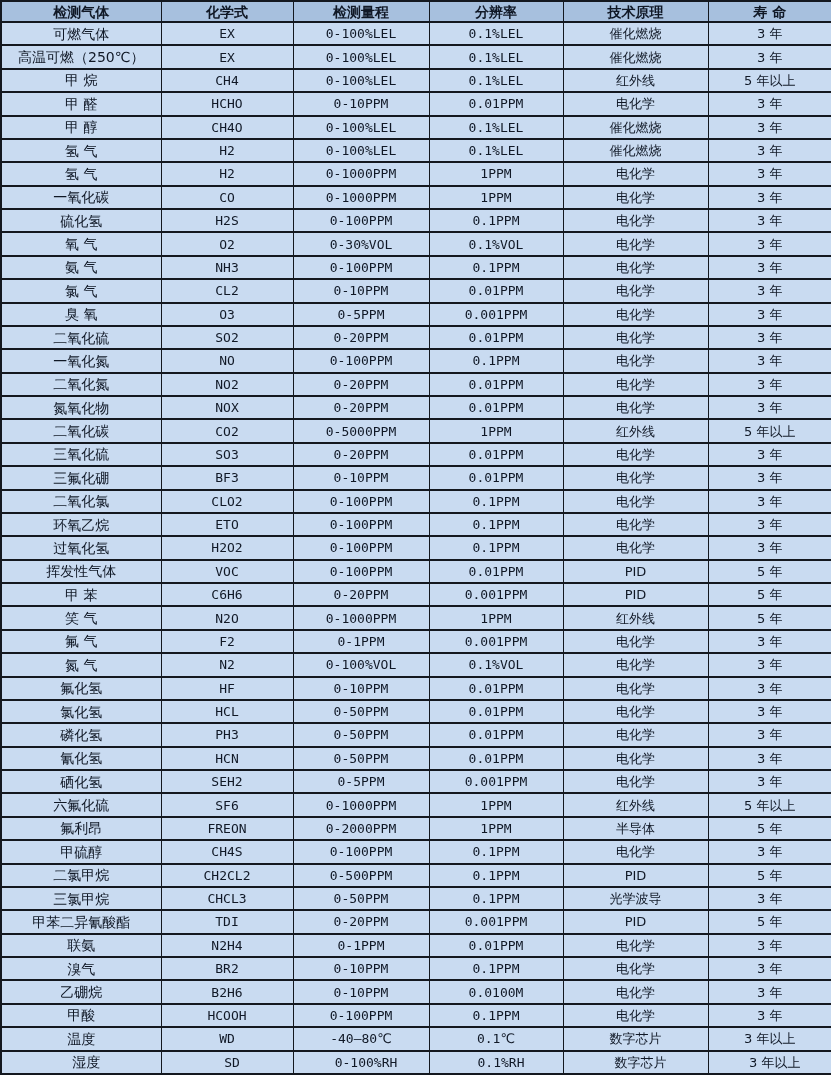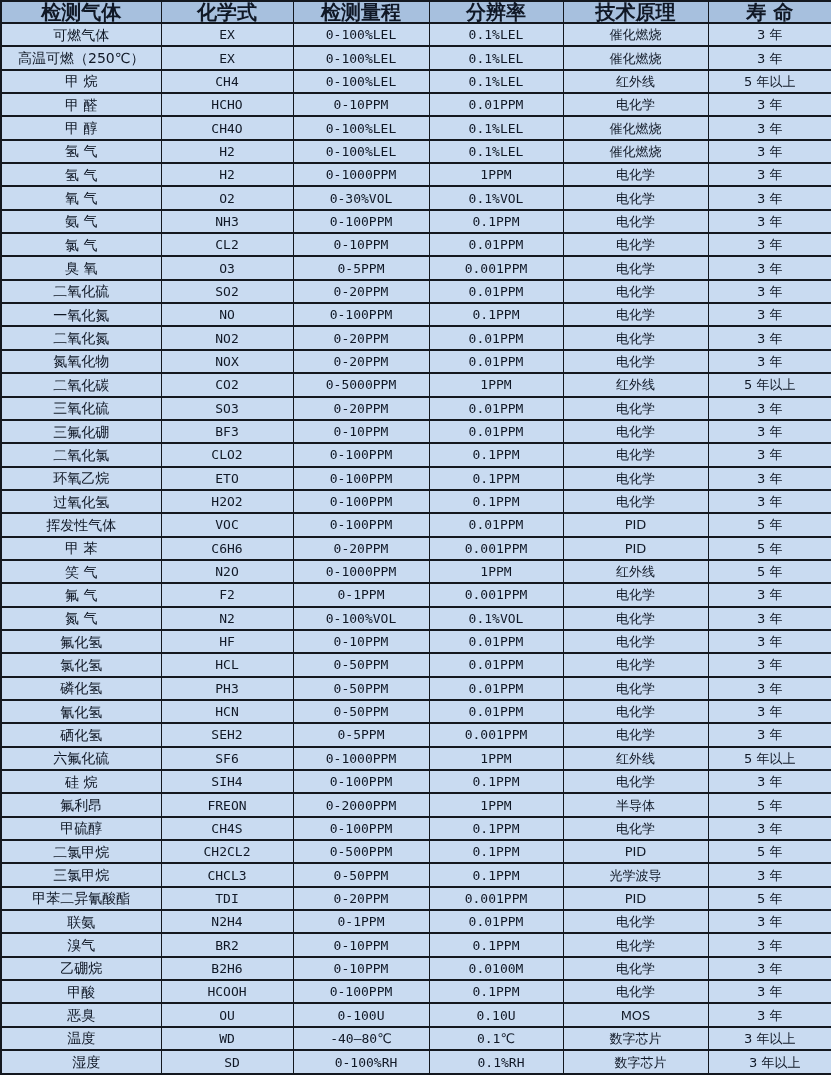--- a/index.html
+++ b/index.html
@@ -32,21 +32,21 @@
     overflow:hidden;
     height:19px;
     background:var(--row-bg);
     font-size:13px;
     line-height:1;
   }
   tbody tr:last-child td{border-bottom:2px solid var(--border);padding-left:12px;}
   thead th{
     background:var(--header-bg);
     font-weight:bold;
-    font-size:20px;
+    font-size:14px;
     font-family:"DejaVu Sans","Liberation Sans",sans-serif;
   }
   td.col-0{font-size:14px;font-family:"DejaVu Sans","Liberation Sans",sans-serif;}
   td.col-4,td.col-5{font-size:13px;font-family:"DejaVu Sans","Liberation Sans",sans-serif;}
 </style>
 </head>
 <body>
 
 <table>
   <colgroup>
@@ -118,20 +118,36 @@
       </tr>
       <tr>
         <td class="col-0">氢 气</td>
         <td class="col-1">H2</td>
         <td class="col-2">0-1000PPM</td>
         <td class="col-3">1PPM</td>
         <td class="col-4">电化学</td>
         <td class="col-5">3 年</td>
       </tr>
       <tr>
+        <td class="col-0">一氧化碳</td>
+        <td class="col-1">CO</td>
+        <td class="col-2">0-1000PPM</td>
+        <td class="col-3">1PPM</td>
+        <td class="col-4">电化学</td>
+        <td class="col-5">3 年</td>
+      </tr>
+      <tr>
+        <td class="col-0">硫化氢</td>
+        <td class="col-1">H2S</td>
+        <td class="col-2">0-100PPM</td>
+        <td class="col-3">0.1PPM</td>
+        <td class="col-4">电化学</td>
+        <td class="col-5">3 年</td>
+      </tr>
+      <tr>
         <td class="col-0">氧 气</td>
         <td class="col-1">O2</td>
         <td class="col-2">0-30%VOL</td>
         <td class="col-3">0.1%VOL</td>
         <td class="col-4">电化学</td>
         <td class="col-5">3 年</td>
       </tr>
       <tr>
         <td class="col-0">氨 气</td>
         <td class="col-1">NH3</td>
@@ -318,28 +334,20 @@
       </tr>
       <tr>
         <td class="col-0">六氟化硫</td>
         <td class="col-1">SF6</td>
         <td class="col-2">0-1000PPM</td>
         <td class="col-3">1PPM</td>
         <td class="col-4">红外线</td>
         <td class="col-5">5 年以上</td>
       </tr>
       <tr>
-        <td class="col-0">硅 烷</td>
-        <td class="col-1">SIH4</td>
-        <td class="col-2">0-100PPM</td>
-        <td class="col-3">0.1PPM</td>
-        <td class="col-4">电化学</td>
-        <td class="col-5">3 年</td>
-      </tr>
-      <tr>
         <td class="col-0">氟利昂</td>
         <td class="col-1">FREON</td>
         <td class="col-2">0-2000PPM</td>
         <td class="col-3">1PPM</td>
         <td class="col-4">半导体</td>
         <td class="col-5">5 年</td>
       </tr>
       <tr>
         <td class="col-0">甲硫醇</td>
         <td class="col-1">CH4S</td>
@@ -395,28 +403,20 @@
         <td class="col-3">0.0100M</td>
         <td class="col-4">电化学</td>
         <td class="col-5">3 年</td>
       </tr>
       <tr>
         <td class="col-0">甲酸</td>
         <td class="col-1">HCOOH</td>
         <td class="col-2">0-100PPM</td>
         <td class="col-3">0.1PPM</td>
         <td class="col-4">电化学</td>
-        <td class="col-5">3 年</td>
-      </tr>
-      <tr>
-        <td class="col-0">恶臭</td>
-        <td class="col-1">OU</td>
-        <td class="col-2">0-100U</td>
-        <td class="col-3">0.10U</td>
-        <td class="col-4">MOS</td>
         <td class="col-5">3 年</td>
       </tr>
       <tr>
         <td class="col-0">温度</td>
         <td class="col-1">WD</td>
         <td class="col-2">-40—80℃</td>
         <td class="col-3">0.1℃</td>
         <td class="col-4">数字芯片</td>
         <td class="col-5">3 年以上</td>
       </tr>

